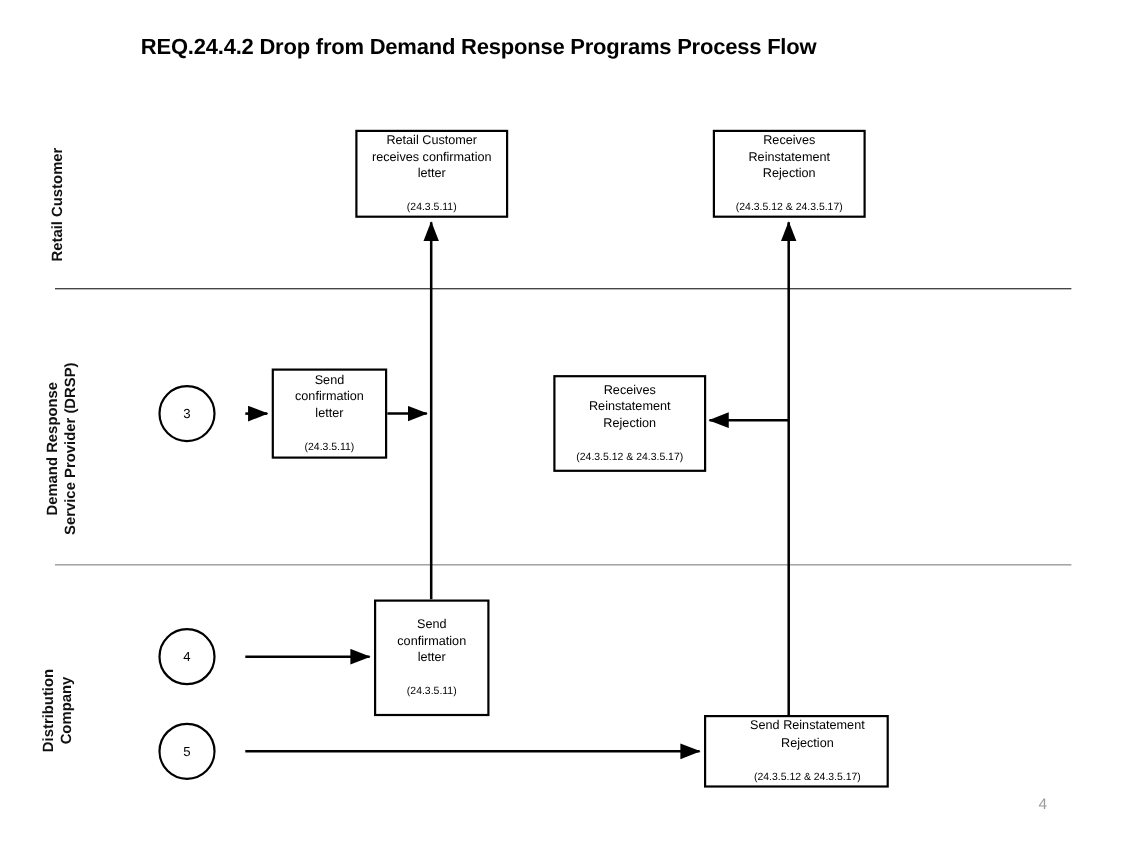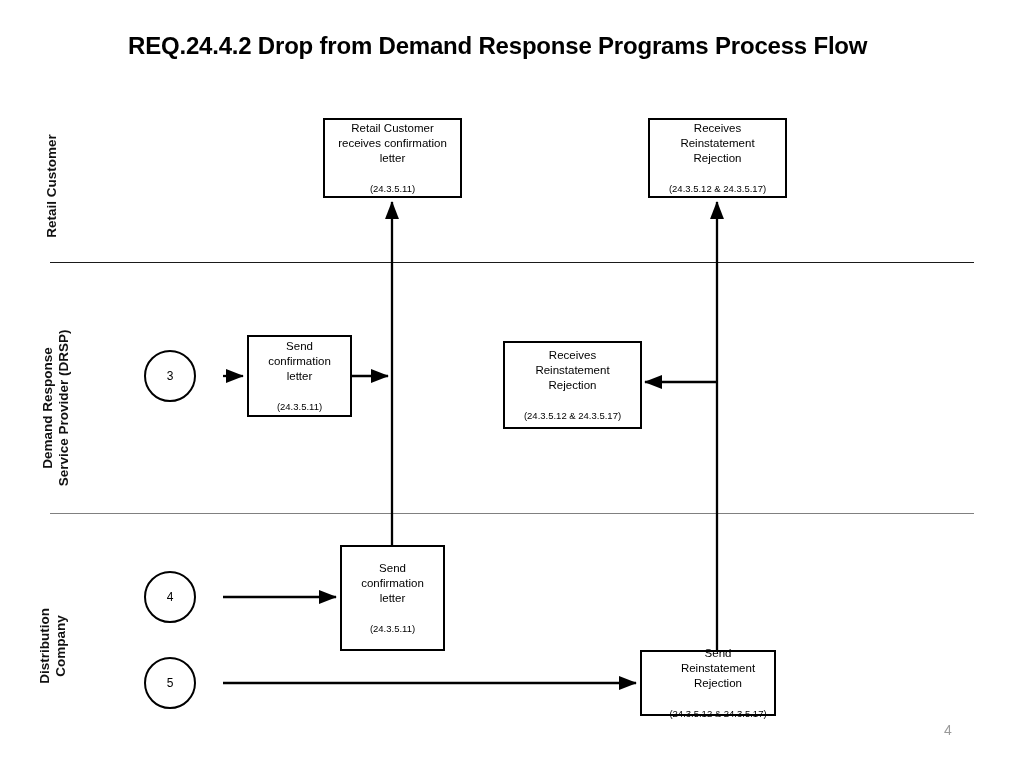--- a/index.html
+++ b/index.html
@@ -17,21 +17,21 @@
     width: 1024px;
     height: 768px;
     background: #ffffff;
     overflow: hidden;
   }
   #slide-title {
     position: absolute;
     left: 128px;
     top: 32px;
     width: 800px;
-    font-size: 24px;
+    font-size: 20px;
     font-weight: bold;
     letter-spacing: -0.2px;
     color: #000000;
     white-space: nowrap;
   }
   .lane-label {
     position: absolute;
     font-size: 13.5px;
     font-weight: bold;
     color: #111111;
@@ -192,21 +192,21 @@
     <div class="node-text">Send</div>
     <div class="node-text">confirmation</div>
     <div class="node-text">letter</div>
     <div class="node-ref">(24.3.5.11)</div>
   </div>
 
   <div class="start-circle" style="left:144px; top:657px;">
     <span>5</span>
   </div>
 
-  <div class="node-box" style="left:640px; top:650px; width:136px; height:66px;padding-left:20px;">
+  <div class="node-box" style="left:640px; top:650px; width:168px; height:66px;padding-left:20px;">
     <div class="node-text">Send Reinstatement</div>
     <div class="node-text">Rejection</div>
     <div class="node-ref">(24.3.5.12 &amp; 24.3.5.17)</div>
   </div>
 
   <div id="page-number">4</div>
 
 </div>
 
 </body></html>

